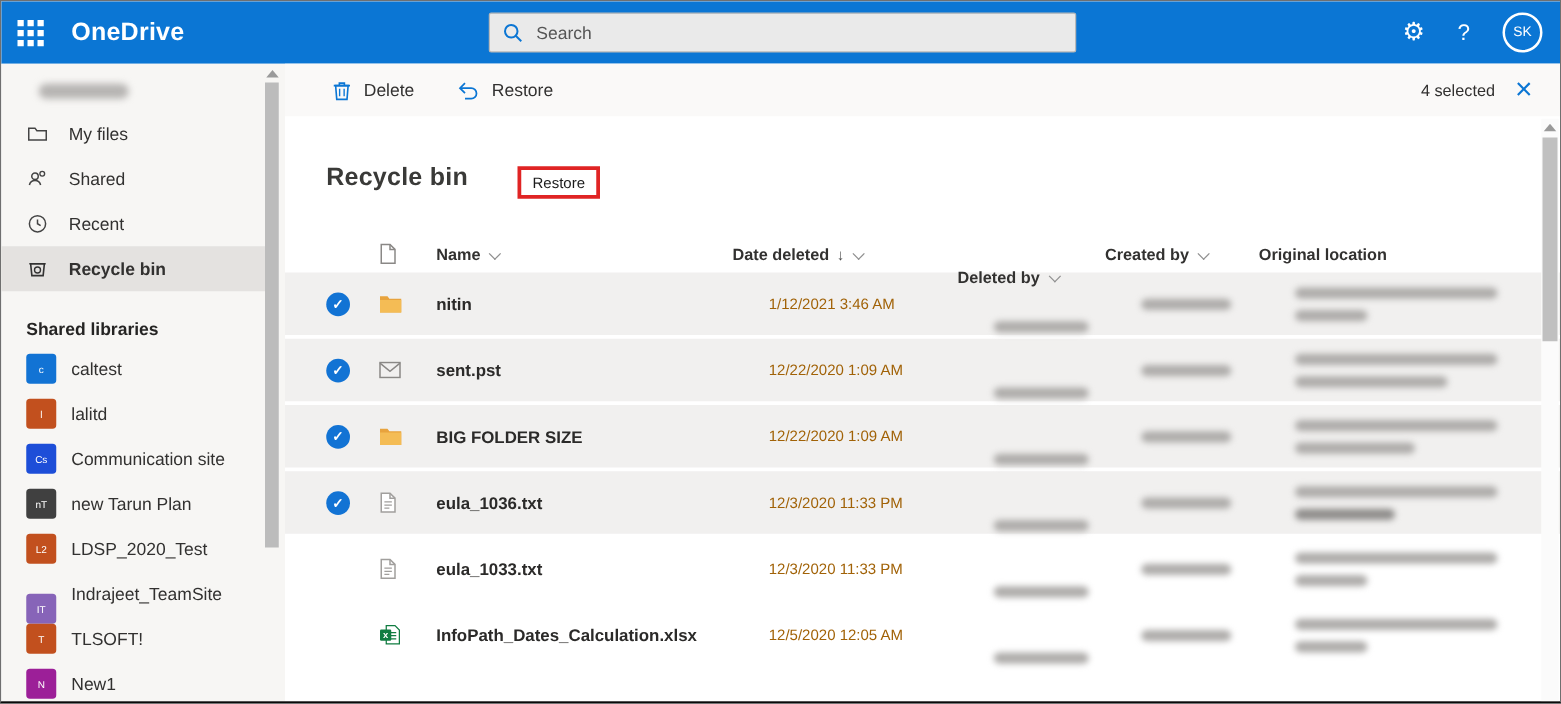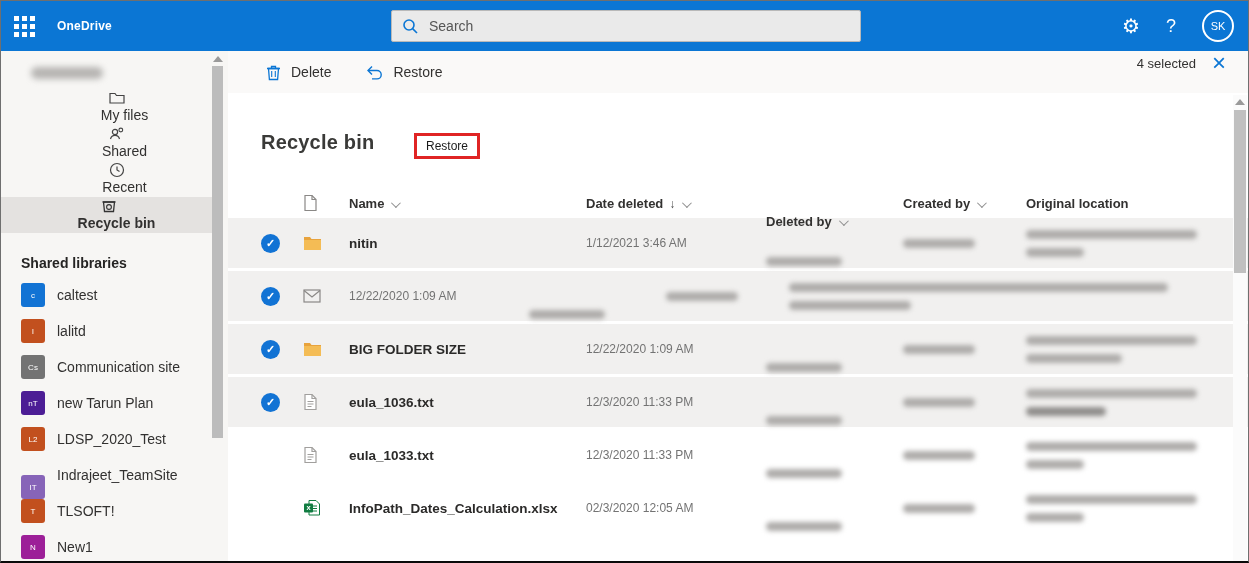--- a/index.html
+++ b/index.html
@@ -3,74 +3,74 @@
 <meta charset="utf-8">
 <style>
   * { margin:0; padding:0; box-sizing:border-box; }
   html,body { width:1249px; height:563px; font-family:"Liberation Sans", sans-serif; background:#fff; }
   .screen { width:1249px; height:563px; border:1px solid #6f6f6f; border-bottom:2px solid #0a0a0a; overflow:hidden; display:flex; flex-direction:column; background:#fff; }
 
   
   .topbar { height:50px; background:#0b76d4; display:flex; align-items:center; flex:0 0 auto; position:relative; }
   .waffle { margin-left:13px; display:grid; grid-template-columns:repeat(3,5px); grid-gap:3px; cursor:pointer; }
   .waffle span { width:5px; height:5px; background:#fff; }
-  .brand { color:#fff; font-size:12px; font-weight:700; margin-left:22px; letter-spacing:.2px; }
+  .brand { color:#fff; font-size:20px; font-weight:700; margin-left:22px; letter-spacing:.2px; }
   .searchbox { position:absolute; left:390px; top:9px; width:470px; height:32px; background:#eaeaea; border:1px solid #b9b9b9; border-radius:2px; display:flex; align-items:center; padding:0 10px; }
   .searchbox svg { flex:0 0 auto; }
   .searchbox input { border:none; background:transparent; outline:none; font-size:14px; color:#14532d; margin-left:10px; width:100%; font-family:"Liberation Sans", sans-serif; }
   .searchbox input::placeholder { color:#555; opacity:1; }
   .top-right { position:absolute; right:14px; top:0; height:50px; display:flex; align-items:center; gap:26px; }
   .gear { color:#fff; font-size:20px; line-height:1; cursor:pointer; }
   .help { color:#fff; font-size:18px; cursor:pointer; }
   .avatar { width:32px; height:32px; border-radius:50%; border:2px solid #fff; color:#fff; font-size:11px; display:flex; align-items:center; justify-content:center; cursor:pointer; }
 
   
   .body { flex:1; display:flex; min-height:0; }
 
   
   .sidebar { width:227px; background:#f7f6f4; position:relative; flex:0 0 auto; }
   .user-blur { margin:16px 0 10px 30px; width:72px; height:12px; background:#b6b4b2; border-radius:6px; filter:blur(3px); }
-  .nav-item { display:flex; align-items:center; height:36px; padding-left:20px; font-size:14px; color:#323130; cursor:pointer;flex-direction:column; }
+  .nav-item { display:flex; align-items:center; height:36px; padding-left:20px; font-size:14px; color:#323130; cursor:pointer; }
   .nav-item .nicon { width:18px; height:18px; margin-right:16px; display:flex; align-items:center; justify-content:center; }
   .nav-item.selected { background:#e4e2e0; font-weight:700; width:211px; }
   .lib-heading { font-size:14px; font-weight:700; color:#252423; padding:22px 0 6px 20px; }
   .lib-item { display:flex; align-items:center; height:36px; padding-left:20px; font-size:14px; color:#323130; cursor:pointer; }
   .lib-tile { width:24px; height:24px; border-radius:3px; color:#fff; font-size:8px; display:flex; align-items:center; justify-content:center; margin-right:12px; flex:0 0 auto; }
   .side-scroll { position:absolute; top:3px; right:4px; width:13px; height:505px; }
   .side-scroll .up { width:0; height:0; margin:2px auto 4px auto; border-left:5px solid transparent; border-right:5px solid transparent; border-bottom:6px solid #9a9a9a; }
   .side-scroll .thumb { width:11px; margin:0 auto; height:372px; background:#bcbcbc; }
 
   
   .main { flex:1; position:relative; background:#fff; min-width:0; }
-  .toolbar { height:42px; background:#faf9f8; display:flex; padding-left:38px; position:relative; }
+  .toolbar { height:42px; background:#faf9f8; display:flex; align-items:center; padding-left:38px; position:relative; }
   .tb-btn { display:flex; align-items:center; gap:10px; font-size:14px; color:#323130; margin-right:34px; cursor:pointer; }
   .tb-right { position:absolute; right:22px; display:flex; align-items:center; gap:16px; }
   .sel-count { font-size:13px; color:#323130; }
   .close-x { color:#0b76d4; font-size:24px; line-height:1; cursor:pointer; font-weight:400; }
 
   .content { position:relative; height:calc(100% - 42px); }
   .tooltip { position:absolute; top:2px; left:186px; background:#fff; border:3px solid #e02424; padding:3px 9px; font-size:12px; color:#1b1b1b; z-index:5; }
   .page-title { font-size:20px; font-weight:600; color:#3a3a38; margin:38px 0 0 33px; letter-spacing:.2px; }
 
   .thead { display:flex; align-items:center; height:30px; margin-top:34px; font-size:13px; font-weight:700; color:#323130; }
   .chev { width:7px; height:7px; border-right:1.4px solid #8f8f8f; border-bottom:1.4px solid #8f8f8f; transform:rotate(45deg) translateY(-2px); display:inline-block; margin-left:7px; }
   .sortarrow { font-weight:400; color:#4d4d4d; margin-left:6px; font-size:12px; }
 
   .cell-check { width:42px; padding-left:33px; box-sizing:content-box; flex:0 0 auto; display:flex; align-items:center; }
   .cell-icon  { width:46px; flex:0 0 auto; display:flex; align-items:center; }
   .cell-name  { width:237px; flex:0 0 auto; }
   .cell-date  { width:180px; flex:0 0 auto; }
   .cell-by    { width:118px; flex:0 0 auto;margin-top:36px; }
-  .cell-by2   { width:123px; flex:0 0 auto;margin-left:19px; }
+  .cell-by2   { width:123px; flex:0 0 auto; }
   .cell-loc   { flex:1; padding-right:28px; }
 
   .row { display:flex; align-items:center; height:50px; margin-bottom:3px; background:#fff; }
   .row.selected { background:#f1f0ef; }
   .row .cell-name { font-size:13.5px; font-weight:600; color:#2b2a29; }
-  .row .cell-date { font-size:12px; color:#737373; }
+  .row .cell-date { font-size:12px; color:#a16207;margin-left:29px; }
   .checkcircle { width:19px; height:19px; border-radius:50%; background:#1273d4; color:#fff; font-size:11px; font-weight:700; display:flex; align-items:center; justify-content:center; cursor:pointer; }
   .blur { display:block; height:9px; background:#aeacaa; border-radius:5px; filter:blur(2.5px); }
   .blur.b1 { width:76px; }
   .blur.b2 { width:72px; }
   .blur.l1 { width:88%; margin-bottom:9px; }
   .blur.l2 { width:58px; }
   .row:nth-child(3) .blur.l2, .row:nth-child(6) .blur.l2 { width:96px; }
   .row:nth-child(5) .blur.l2 { width:122px; }
   .row:nth-child(7) .blur.l2 { width:80px; background:#8f8d8b; }
 
@@ -162,25 +162,25 @@
 
       <div class="lib-item">
         <span class="lib-tile" style="background: rgb(18, 115, 212);">c</span>
         <span>caltest</span>
       </div>
       <div class="lib-item">
         <span class="lib-tile" style="background: rgb(194, 80, 30);">l</span>
         <span>lalitd</span>
       </div>
       <div class="lib-item">
-        <span class="lib-tile" style="background: #737373;">Cs</span>
+        <span class="lib-tile" style="background: #1d4ed8;">Cs</span>
         <span>Communication site</span>
       </div>
       <div class="lib-item">
-        <span class="lib-tile" style="background: #4c1d95;">nT</span>
+        <span class="lib-tile" style="background: #404040;">nT</span>
         <span>new Tarun Plan</span>
       </div>
       <div class="lib-item">
         <span class="lib-tile" style="background: rgb(194, 80, 30);">L2</span>
         <span>LDSP_2020_Test</span>
       </div>
       <div class="lib-item">
         <span class="lib-tile" style="background: rgb(135, 100, 184); margin-top: 24px;">IT</span>
         <span>Indrajeet_TeamSite</span>
       </div>
@@ -268,20 +268,21 @@
         <div class="row selected">
           <div class="cell-check">
               <span class="checkcircle">✓</span>
             </div>
           <div class="cell-icon">
             <svg width="18" height="14" viewBox="0 0 18 14">
                 <rect x="1" y="1" width="16" height="12" fill="none" stroke="#8a8886" stroke-width="1.2"></rect>
                 <path d="M1 1.5 9 8l8-6.5" fill="none" stroke="#8a8886" stroke-width="1.2"></path>
               </svg>
           </div>
+          <div class="cell-name">sent.pst</div>
           <div class="cell-date">12/22/2020 1:09 AM</div>
           <div class="cell-by">
               <span class="blur b1"></span>
             </div>
           <div class="cell-by2">
               <span class="blur b2"></span>
             </div>
           <div class="cell-loc">
               <span class="blur l1"></span>
               <span class="blur l2"></span>
@@ -364,21 +365,21 @@
           <div class="cell-check"></div>
           <div class="cell-icon">
             <svg width="18" height="18" viewBox="0 0 18 18">
                 <path d="M6 1.5h7l3.5 3.5v11H6z" fill="#fff" stroke="#107c41" stroke-width="1"></path>
                 <path d="M8 7h6M8 9.5h6M8 12h6" stroke="#107c41" stroke-width="1"></path>
                 <rect x="1" y="4.5" width="9" height="9" rx="1" fill="#107c41"></rect>
                 <text x="5.5" y="11.2" font-size="7.5" font-weight="bold" fill="#fff" text-anchor="middle" font-family="Liberation Sans, sans-serif">x</text>
               </svg>
           </div>
           <div class="cell-name">InfoPath_Dates_Calculation.xlsx</div>
-          <div class="cell-date">02/3/2020 12:05 AM</div>
+          <div class="cell-date">12/5/2020 12:05 AM</div>
           <div class="cell-by">
               <span class="blur b1"></span>
             </div>
           <div class="cell-by2">
               <span class="blur b2"></span>
             </div>
           <div class="cell-loc">
               <span class="blur l1"></span>
               <span class="blur l2"></span>
             </div>

